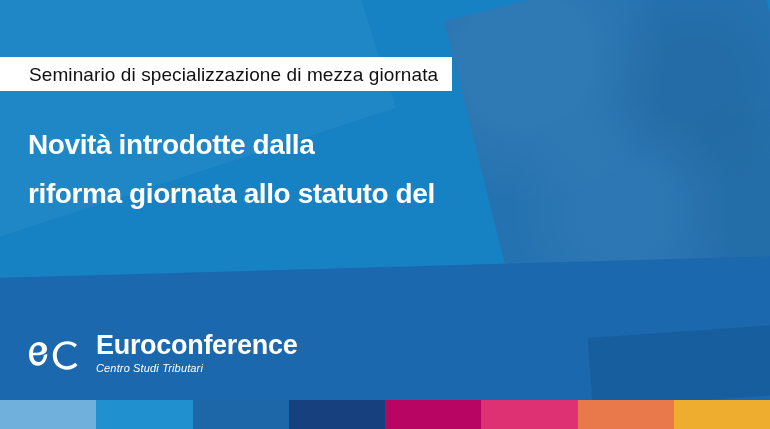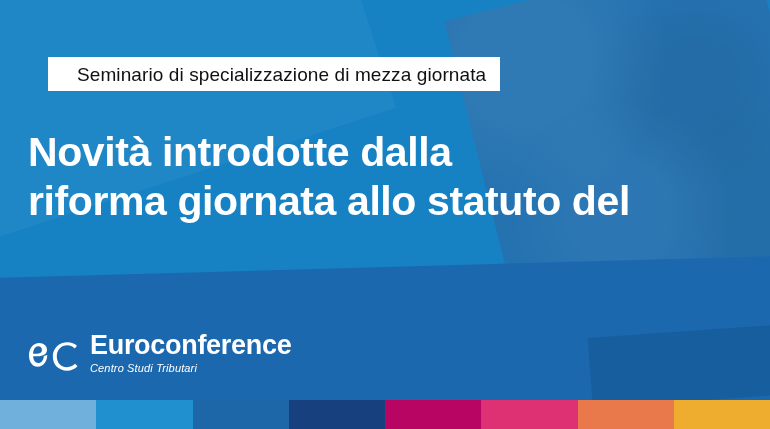--- a/index.html
+++ b/index.html
@@ -111,37 +111,37 @@
     font-weight: 400;
     letter-spacing: 0.1px;
   }
 
   .headline {
     position: absolute;
     left: 28px;
     top: 101px;
     width: 712px;
     color: #FFFFFF;
-    font-size: 41px;
+    font-size: 28px;
     line-height: 49px;
     font-weight: 700;
     letter-spacing: -0.4px;
   }
   .headline .hl-line {
     display: block;
   }
 
   
   .logo {
     position: absolute;
     left: 29px;
     top: 332px;
     display: flex;
-    align-items: flex-end;
-    gap: 11px;
+    align-items: center;
+    gap: 17px;
   }
   .logo-mark {
     width: 50px;
     height: 40px;
     flex: 0 0 auto;
     display: block;
   }
   .logo-text {
     display: flex;
     flex-direction: column;
@@ -185,21 +185,21 @@
 
   <div class="bg-layer">
     <div class="wedge-light"></div>
     <div class="rot-square" style="background: rgb(38, 114, 176);"></div>
     <div class="band-lower" style="background: rgb(27, 104, 175);"></div>
     <div class="corner-accent"></div>
   </div>
 
   <div class="content">
 
-    <div class="kicker-badge" style="background: rgb(255, 255, 255); margin-left: 48px;">
+    <div class="kicker-badge" style="background: rgb(255, 255, 255);">
       <span style="color: rgb(17, 17, 17);">Seminario di specializzazione di mezza giornata</span>
     </div>
 
     <h1 class="headline">
       <span class="hl-line">Novità introdotte dalla</span>
       <span class="hl-line">riforma giornata allo statuto del</span>
     </h1>
 
     <div class="logo">
       <svg class="logo-mark" viewBox="0 0 100 78" aria-hidden="true">

